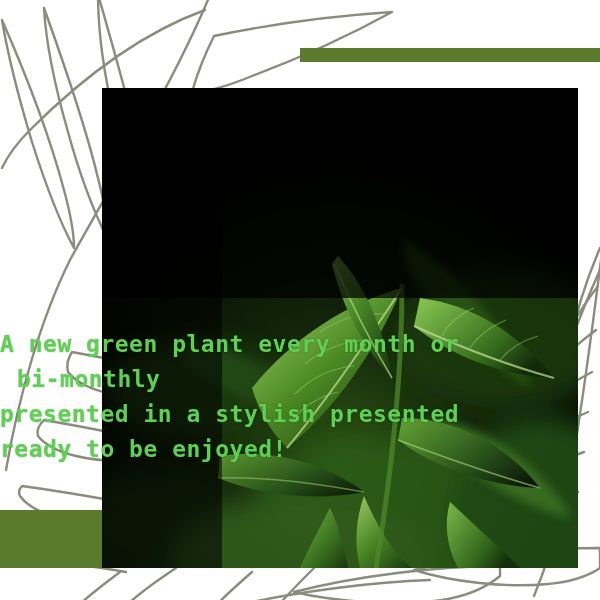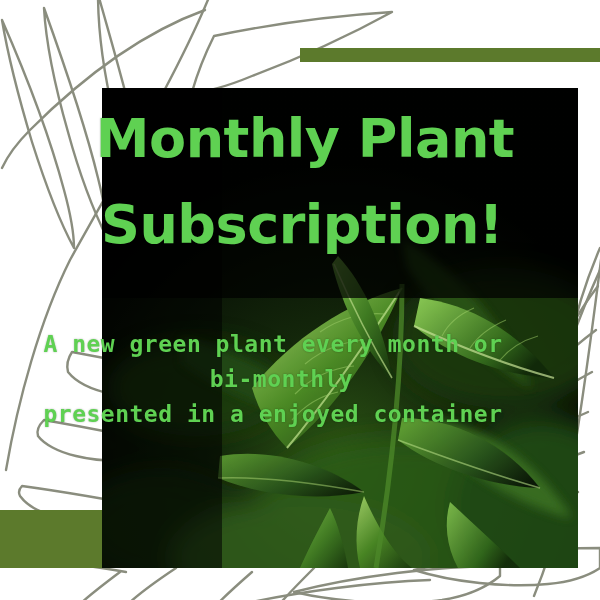--- a/index.html
+++ b/index.html
@@ -46,22 +46,21 @@
     line-height:86px;
     letter-spacing:-0.5px;
     color:#5FD152;
     white-space:nowrap;
     text-shadow:0 0 2px rgba(0,0,0,.35);
   }
   .title-line.l1{padding-left:10px;}
   .title-line.l2{padding-left:4px;}
 
   .body-wrap{
-    position:absolute;left:9px;top:327px;width:528px;
-    text-align:center;
+    position:absolute;left:0;top:327px;width:528px;
     z-index:5;
   }
   .body-line{
     font-family:"DejaVu Sans Mono","DejaVu Sans",monospace;
     font-weight:700;
     font-size:23px;
     line-height:35px;
     letter-spacing:0.5px;
     color:#5FD152;
     white-space:nowrap;
@@ -213,24 +212,21 @@
       <path d="M300 196 C 300 280, 292 370, 274 480" stroke="#4d8a2a" stroke-width="5" fill="none" opacity="0.75"></path>
 
       <rect x="0" y="0" width="476" height="210" fill="#000000" opacity="0.72"></rect>
       <rect x="0" y="0" width="476" height="480" fill="none" stroke="#000" stroke-width="0"></rect>
       <g opacity="0.55">
         <rect x="0" y="0" width="120" height="480" fill="#000"></rect>
       </g>
     </svg>
   </div>
 
-  <div class="title-wrap">
-    <div class="title-line l1">Monthly Plant</div>
-    <div class="title-line l2">Subscription!</div>
-  </div>
 
   <div class="body-wrap">
     <div class="body-line b1">A new green plant every month or</div>
     <div class="body-line b2">bi-monthly</div>
-    <div class="body-line b3">presented in a enjoyed container</div>
+    <div class="body-line b3">presented in a stylish presented</div>
+    <div class="body-line b4">ready to be enjoyed!</div>
   </div>
 
 </div>
 
 </body></html>

